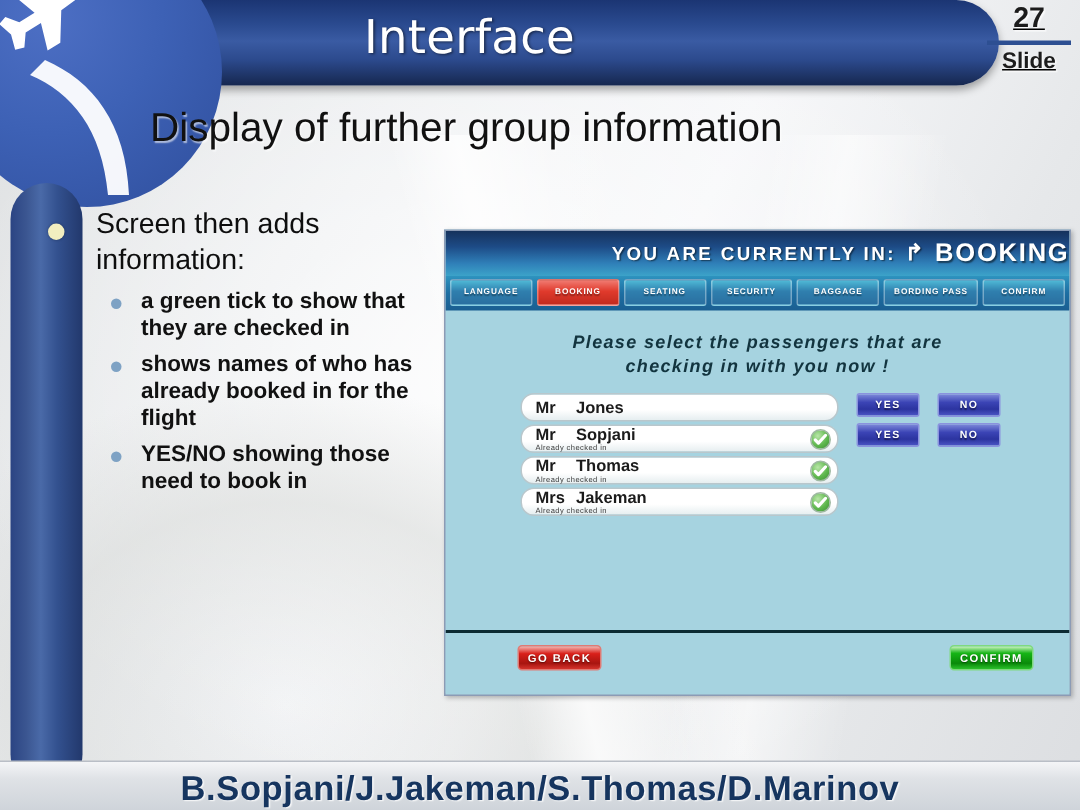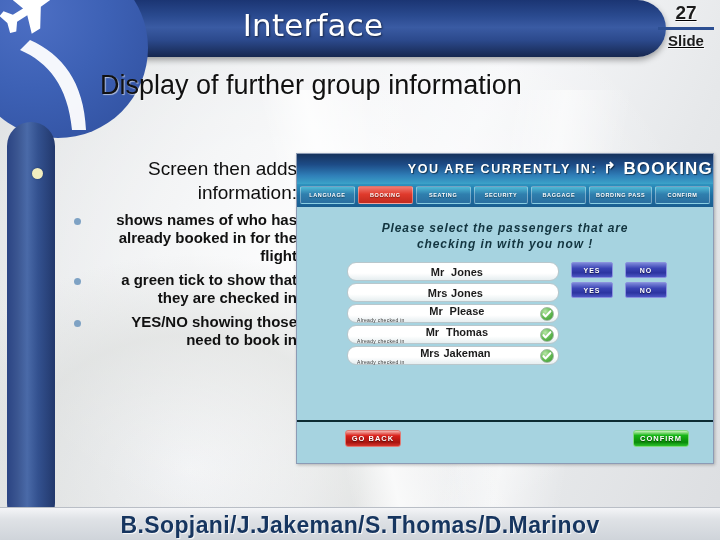--- a/index.html
+++ b/index.html
@@ -104,23 +104,22 @@
     position: absolute;
     left: 7px; top: 122px;
     width: 48px; height: 405px;
     border-radius: 26px;
     background: linear-gradient(90deg, #2b4483 0%, #3b5691 22%, #4a6aa8 42%, #33518f 65%, #22386c 100%);
   }
 
   
   .bullets {
     position: absolute;
-    left: 32px; top: 157px;
+    left: 32px; top: 138px;
     width: 265px;
-    text-align: right;
   }
   .l1 { position: relative; padding-left: 32px; margin-bottom: 2px; }
   .l1-dot {
     position: absolute; left: 0px; top: 11px;
     width: 11px; height: 11px; border-radius: 50%;
     background: #f2eec0;
     box-shadow: 0 0 2px rgba(0,0,0,0.3);
   }
   .l1-text {
     font-size: 19px; color: #0e0e0e; line-height: 24px;
@@ -219,21 +218,20 @@
     border: 1px solid #b9c7cc;
     border-radius: 9px;
     box-sizing: border-box;
     padding: 1px 8px 0 9px;
     display: flex; flex-direction: column; justify-content: center;
   }
   .pname {
     font-size: 11px; font-weight: bold; color: #1b1b1b;
     font-family: "Liberation Sans", sans-serif;
     line-height: 12px;
-    text-align: center;
   }
   .pname .ttl { display: inline-block; min-width: 27px; }
   .psub {
     font-size: 5px; color: #3a3a3a; letter-spacing: 0.3px;
     font-family: "Liberation Sans", sans-serif;
     line-height: 6px;
   }
   .tick {
     position: absolute; right: 4px; top: 2px;
     width: 14px; height: 14px; border-radius: 50%;
@@ -335,25 +333,25 @@
 
   <div class="leftbar"></div>
 
   <div class="bullets">
     <div class="l1">
       <span class="l1-dot"></span>
       <span class="l1-text">Screen then adds information:</span>
     </div>
     <div class="l2">
       <span class="l2-dot"></span>
-      <span class="l2-text">shows names of who has already booked in for the flight</span>
+      <span class="l2-text">a green tick to show that they are checked in</span>
     </div>
     <div class="l2">
       <span class="l2-dot"></span>
-      <span class="l2-text">a green tick to show that they are checked in</span>
+      <span class="l2-text">shows names of who has already booked in for the flight</span>
     </div>
     <div class="l2">
       <span class="l2-dot"></span>
       <span class="l2-text">YES/NO showing those need to book in</span>
     </div>
   </div>
 
   <div class="app">
 
     <div class="app-header">
@@ -376,24 +374,21 @@
       <div class="instruction">
         <div>Please  select  the  passengers  that  are</div>
         <div>checking  in  with  you  now !</div>
       </div>
 
       <div class="plist">
         <div class="prow">
           <div class="pname"><span class="ttl">Mr</span><span>Jones</span></div>
         </div>
         <div class="prow">
-          <div class="pname"><span class="ttl">Mrs</span><span>Jones</span></div>
-        </div>
-        <div class="prow">
-          <div class="pname"><span class="ttl">Mr</span><span>Please</span></div>
+          <div class="pname"><span class="ttl">Mr</span><span>Sopjani</span></div>
           <div class="psub">Already  checked  in</div>
           <div class="tick">
             <svg width="10" height="10" viewBox="0 0 10 10">
                 <path d="M1.5 5.2 L3.6 7.4 L8.4 2.2" stroke="#ffffff" stroke-width="2.1" fill="none" stroke-linecap="round" stroke-linejoin="round"></path>
               </svg>
           </div>
         </div>
         <div class="prow">
           <div class="pname"><span class="ttl">Mr</span><span>Thomas</span></div>
           <div class="psub">Already  checked  in</div>

